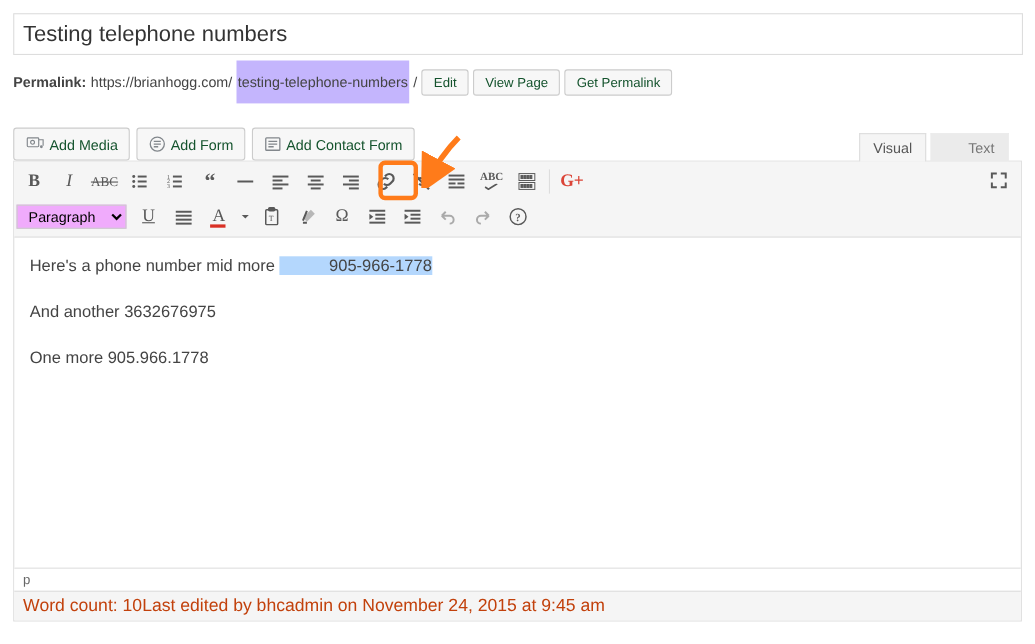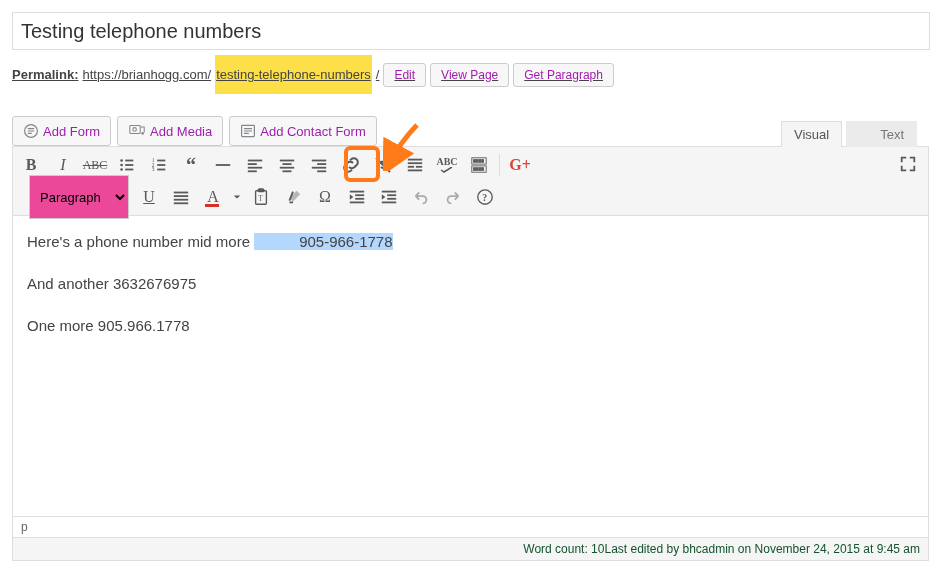--- a/index.html
+++ b/index.html
@@ -22,32 +22,31 @@
     color: #333;
     outline: none;
   }
   .permalink-row {
     margin-top: 5px;
     font-size: 13px;
     display: flex;
     align-items: center;
     gap: 4px;
     flex-wrap: wrap;
-    text-decoration: underline;
   }
   .permalink-row b { font-weight: 600; }
-  .slug-hl { background: #fde047; padding: 12px 1px; }
+  .slug-hl { background: #c4b5fd; padding: 12px 1px; }
   .wp-btn {
     background: #f7f7f7;
     border: 1px solid #ccc;
     border-radius: 3px;
     padding: 0 10px;
     height: 24px;
     font-size: 12px;
-    color: #a21caf;
+    color: #14532d;
     cursor: pointer;
     display: inline-flex;
     align-items: center;
   }
   .media-row {
     margin-top: 22px;
     display: flex;
     gap: 6px;
     position: relative;
   }
@@ -99,26 +98,26 @@
     margin: 0 1px;
     font-family: Liberation Serif, serif;
   }
   .tb-sep {
     width: 1px;
     height: 22px;
     background: #ddd;
     margin: 0 4px;
   }
   .format-select {
-    height: 44px;
+    height: 22px;
     font-size: 13px;
     border: 1px solid #ccc;
-    background: #ec4899;
+    background: #f0abfc;
     padding: 0 6px;
-    margin: 0 4px 0 14px;
+    margin: 0 4px 0 0;
     min-width: 100px;
   }
   .highlight-box {
     position: absolute;
     border: 4px solid #ff7b1a;
     border-radius: 6px;
     width: 36px;
     height: 36px;
     pointer-events: none;
   }
@@ -146,23 +145,23 @@
   .path-bar {
     border-top: 1px solid #dedede;
     background: #fff;
     font-size: 12px;
     color: #666;
     padding: 3px 8px;
   }
   .status-bar {
     background: #f5f5f5;
     display: flex;
-    justify-content: flex-end;
-    font-size: 12px;
-    color: #14532d;
+    justify-content: flex-start;
+    font-size: 16px;
+    color: #c2410c;
     padding: 4px 8px;
     border-top: 1px solid #dedede;
   }
   svg { display: block; }
   .gplus { color: #db4437; font-weight: bold; font-size: 16px; }
   .a-color { position: relative; }
   .a-color::after { content: ""; position: absolute; bottom: 5px; left: 7px; width: 14px; height: 3px; background: #d93025; }
 </style>
 </head>
 <body>
@@ -173,47 +172,47 @@
 <input class="title-input" value="Testing telephone numbers" style="">
 
 
 <div class="permalink-row">
   <b>Permalink:</b>
   <span>https://brianhogg.com/</span>
     <span class="slug-hl">testing-telephone-numbers</span>
     <span>/</span>
   <button class="wp-btn">Edit</button>
   <button class="wp-btn">View Page</button>
-  <button class="wp-btn">Get Paragraph</button>
+  <button class="wp-btn">Get Permalink</button>
 </div>
 
 
 <div class="media-row">
-  <button class="wp-btn">
-    <span class="ic">
-      <svg width="16" height="16" viewBox="0 0 20 20" fill="currentColor">
-          <circle cx="10" cy="10" r="8" fill="none" stroke="currentColor" stroke-width="1.5"></circle>
-          <path d="M6 7h8M6 10h8M6 13h5" stroke="currentColor" stroke-width="1.5"></path>
-        </svg>
-    </span>
-    <span>Add Form</span>
-  </button>
   <button class="wp-btn">
     <span class="ic">
       <svg width="18" height="16" viewBox="0 0 20 20" fill="none" stroke="currentColor" stroke-width="1.3">
           <rect x="1" y="3" width="13" height="10" rx="1"></rect>
           <circle cx="7" cy="8" r="2.2"></circle>
           <path d="M14 5 L19 5 L19 12"></path>
           <circle cx="17" cy="13" r="1.6" fill="currentColor" stroke="none"></circle>
         </svg>
     </span>
     <span>Add Media</span>
   </button>
   <button class="wp-btn">
     <span class="ic">
+      <svg width="16" height="16" viewBox="0 0 20 20" fill="currentColor">
+          <circle cx="10" cy="10" r="8" fill="none" stroke="currentColor" stroke-width="1.5"></circle>
+          <path d="M6 7h8M6 10h8M6 13h5" stroke="currentColor" stroke-width="1.5"></path>
+        </svg>
+    </span>
+    <span>Add Form</span>
+  </button>
+  <button class="wp-btn">
+    <span class="ic">
       <svg width="16" height="16" viewBox="0 0 20 20" fill="none" stroke="currentColor" stroke-width="1.5">
           <rect x="2" y="3" width="16" height="14" rx="1"></rect>
           <path d="M5 7h10M5 10h10M5 13h6"></path>
         </svg>
     </span>
     <span>Add Contact Form</span>
   </button>
 
   <div class="tabs">
     <div class="tab active">Visual</div>

